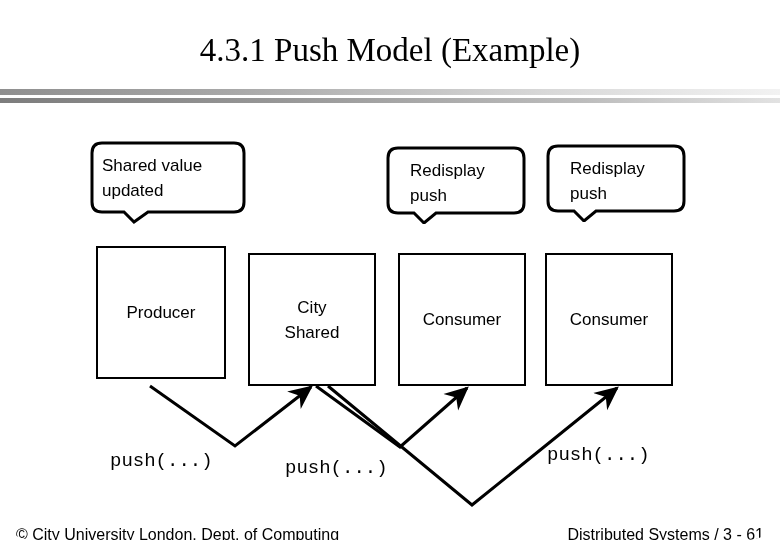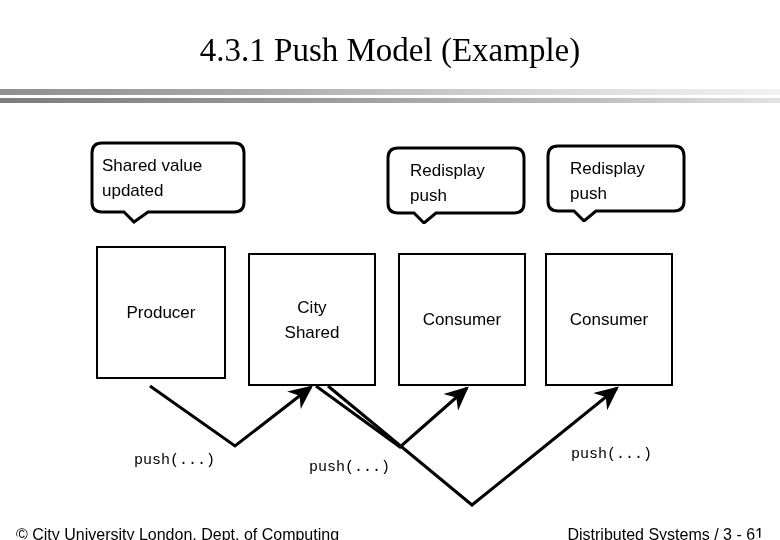--- a/index.html
+++ b/index.html
@@ -122,25 +122,24 @@
     text-align: center;
     font-size: 17px;
     line-height: 25px;
     color: #000000;
   }
 
   
   .code-label {
     position: absolute;
     font-family: "Liberation Mono", "DejaVu Sans Mono", monospace;
-    font-size: 15px;
+    font-size: 19px;
     line-height: 22px;
     color: #000000;
     white-space: nowrap;
-    margin-left: 24px;
   }
 
   
   .footer-text {
     position: absolute;
     top: 512px;
     font-size: 16px;
     line-height: 14px;
     color: #000000;
     white-space: nowrap;

